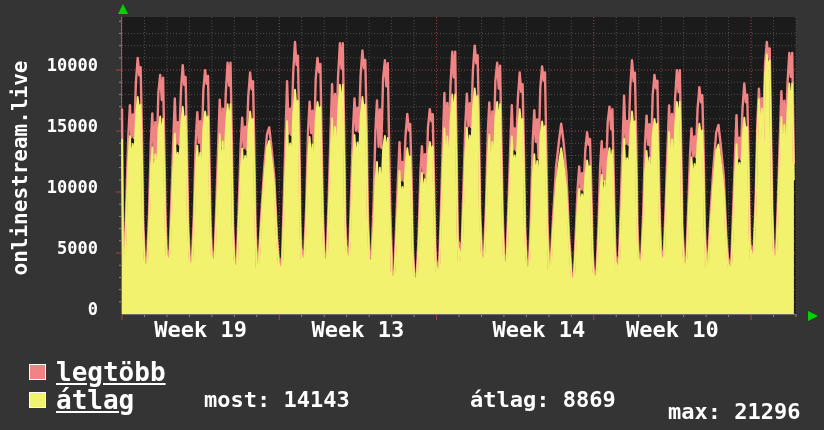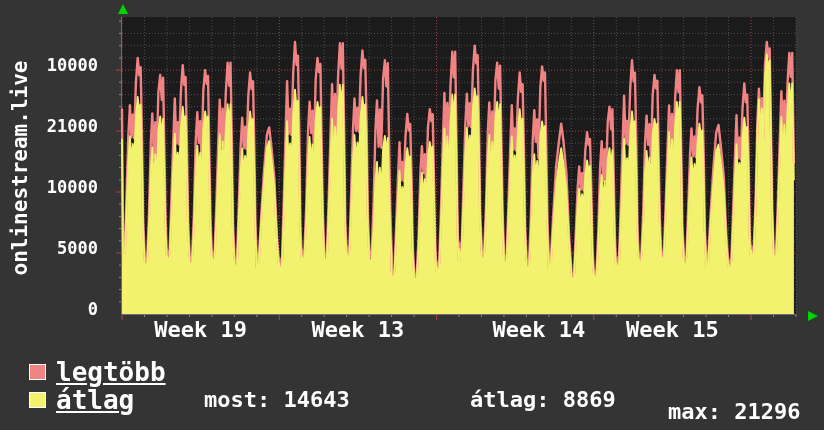--- a/index.html
+++ b/index.html
@@ -165,29 +165,29 @@
     <line x1="9.5" x2="9.5" y1="0" y2="297" class="axisln"></line>
     <polygon points="10.0,297 10.0,122.6 11.1,247.2 12.7,242.1 14.5,194.3 16.3,144.8 17.9,119.2 19.4,145.6 20.8,126.9 22.1,146.5 23.9,100.4 25.7,79.9 27.3,94.4 28.6,87.6 30.0,143.1 31.1,213.1 32.5,240.4 32.5,245.0 33.6,251.2 35.2,246.6 37.0,210.2 38.8,153.6 40.3,130.4 41.9,166.0 43.3,137.4 44.6,166.8 46.4,113.3 48.2,99.4 49.8,119.5 51.1,101.7 52.5,163.7 53.6,215.6 54.9,245.0 54.9,238.7 56.1,245.0 57.6,240.3 59.4,198.3 61.2,152.3 62.8,116.6 64.4,153.1 65.7,135.6 67.1,153.9 68.9,111.1 70.7,89.6 72.2,105.5 73.6,99.2 74.9,150.7 76.1,215.7 77.4,238.7 77.4,243.6 78.5,249.9 80.1,245.2 81.9,210.3 83.7,152.4 85.3,128.6 86.8,153.2 88.2,135.8 89.5,165.9 91.3,111.2 93.1,94.5 94.7,105.6 96.0,99.3 97.4,162.7 98.5,215.8 99.9,243.6 99.9,239.7 101.0,246.2 102.6,241.3 104.4,200.8 106.2,153.7 107.7,117.2 109.3,154.5 110.7,124.5 112.0,155.3 113.8,111.5 115.6,87.2 117.2,105.9 118.5,87.2 119.9,152.1 121.0,218.6 122.3,239.7 122.3,245.9 123.5,252.3 125.0,247.5 126.8,202.4 128.6,155.7 130.2,131.6 131.8,156.5 133.1,138.8 134.5,157.3 136.3,113.8 138.1,94.5 139.6,108.2 141.0,101.8 142.3,154.1 143.5,220.1 144.8,245.9 144.8,253.4 146.6,249.2 149.3,204.4 152.0,164.5 154.9,130.7 157.2,123.8 159.4,141.7 162.3,170.0 165.0,225.1 167.3,253.4 167.3,246.8 168.4,254.3 170.0,248.7 171.8,199.6 173.6,145.8 175.1,104.1 176.7,146.7 178.1,126.3 179.4,147.7 181.2,97.6 183.0,72.6 184.6,91.1 185.9,83.7 187.3,144.0 188.4,220.0 189.7,246.8 189.7,238.4 190.9,244.9 192.4,240.0 194.2,204.1 196.0,144.4 197.6,119.9 199.2,145.2 200.5,127.3 201.9,158.3 203.7,101.9 205.5,84.8 207.0,96.2 208.4,89.7 209.7,155.0 210.9,209.8 212.2,238.4 212.2,239.7 213.3,247.0 214.9,241.5 216.7,195.8 218.5,142.7 220.1,101.5 221.6,143.6 223.0,109.8 224.3,144.5 226.1,95.1 227.9,67.7 229.5,88.7 230.8,67.7 232.2,140.9 233.3,215.9 234.7,239.7 234.7,235.8 235.8,242.5 237.4,237.5 239.2,191.0 241.0,142.9 242.5,118.0 244.1,143.8 245.5,125.5 246.8,144.6 248.6,99.8 250.4,79.9 252.0,94.0 253.3,87.4 254.7,141.3 255.8,209.3 257.1,235.8 257.1,240.5 258.3,245.6 259.8,241.7 261.6,211.4 263.4,164.2 265.0,144.8 266.6,174.5 267.9,150.6 269.3,175.2 271.1,130.6 272.9,118.9 274.4,135.7 275.8,120.9 277.1,172.6 278.3,215.9 279.6,240.5 279.6,257.2 280.7,262.6 282.3,258.6 284.1,223.0 285.9,184.1 287.5,153.9 289.0,184.8 290.4,170.0 291.7,185.5 293.5,149.2 295.3,131.1 296.9,144.5 298.2,139.2 299.6,182.8 300.7,237.8 302.1,257.2 302.1,259.2 303.2,264.9 304.8,260.6 306.6,229.2 308.4,177.1 309.9,155.7 311.5,177.8 312.9,162.1 314.2,189.2 316.0,140.0 317.8,125.0 319.4,135.0 320.7,129.3 322.1,186.4 323.2,234.2 324.5,259.2 324.5,249.4 325.7,256.7 327.2,251.3 329.0,205.5 330.8,152.5 332.4,111.3 334.0,153.4 335.3,119.5 336.7,154.3 338.5,104.9 340.3,77.5 341.8,98.5 343.2,77.5 344.5,150.6 345.7,225.6 347.0,249.4 347.0,231.9 348.1,238.7 349.7,233.6 351.5,185.8 353.3,136.2 354.9,110.6 356.4,137.1 357.8,118.3 359.1,137.9 360.9,91.8 362.7,71.4 364.3,85.9 365.6,79.0 367.0,134.5 368.1,204.5 369.5,231.9 369.5,238.4 370.6,244.9 372.2,240.0 374.0,201.6 375.8,142.0 377.3,117.5 378.9,155.0 380.3,124.8 381.6,155.9 383.4,99.5 385.2,84.8 386.8,106.0 388.1,87.2 389.5,152.6 390.6,207.4 391.9,238.4 391.9,242.3 393.1,248.7 394.6,243.9 396.4,201.5 398.2,155.2 399.8,119.3 401.4,156.0 402.7,138.4 404.1,156.8 405.9,113.7 407.7,92.1 409.2,108.1 410.6,101.7 411.9,153.6 413.1,219.1 414.4,242.3 414.4,247.6 415.5,253.7 417.1,249.1 418.9,215.6 420.7,159.9 422.3,137.1 423.8,160.7 425.2,143.9 426.5,172.9 428.3,120.3 430.1,104.3 431.7,115.0 433.0,108.9 434.4,169.8 435.5,220.9 436.9,247.6 436.9,256.1 438.7,250.1 441.4,206.9 444.1,168.3 447.0,145.7 449.2,131.1 451.5,146.4 454.4,173.7 457.1,226.8 459.3,256.1 459.3,259.1 460.5,264.0 462.0,260.3 463.8,225.9 465.6,190.1 467.2,171.7 468.8,190.7 470.1,177.2 471.5,191.4 473.3,158.1 475.1,143.3 476.6,153.8 478.0,148.9 479.3,188.9 480.5,239.4 481.8,259.1 481.8,257.2 482.9,262.6 484.5,258.6 486.3,227.0 488.1,178.1 489.7,158.0 491.2,188.8 492.6,164.0 493.9,189.5 495.7,143.2 497.5,131.1 499.1,148.6 500.4,133.1 501.8,186.8 502.9,231.7 504.3,257.2 504.3,245.9 505.4,252.3 507.0,247.5 508.8,204.8 510.6,158.1 512.1,121.9 513.7,158.9 515.1,141.2 516.4,159.7 518.2,116.3 520.0,94.5 521.6,110.6 522.9,104.2 524.3,156.5 525.4,222.5 526.7,245.9 526.7,241.7 527.9,247.7 529.4,243.2 531.2,210.5 533.0,156.2 534.6,133.8 536.2,156.9 537.5,140.5 538.9,168.8 540.7,117.5 542.5,101.8 544.0,112.3 545.4,106.3 546.7,165.8 547.9,215.7 549.2,241.7 549.2,238.4 550.3,244.9 551.9,240.0 553.7,199.2 555.5,151.8 557.1,115.0 558.6,152.6 560.0,122.4 561.3,153.4 563.1,109.3 564.9,84.8 566.5,103.6 567.8,84.8 569.2,150.1 570.3,217.2 571.7,238.4 571.7,244.3 572.8,250.2 574.4,245.8 576.2,204.8 578.0,162.3 579.5,140.4 581.1,163.1 582.5,147.0 583.8,163.8 585.6,124.3 587.4,106.7 589.0,119.2 590.3,113.3 591.7,160.9 592.8,220.9 594.1,244.3 594.1,253.6 595.9,249.6 598.6,205.9 601.3,167.0 604.2,134.2 606.5,127.5 608.7,144.9 611.7,172.4 614.4,226.1 616.6,253.6 616.6,247.4 617.7,253.6 619.3,248.9 621.1,207.6 622.9,162.3 624.5,127.2 626.0,163.1 627.4,145.9 628.7,163.9 630.5,121.7 632.3,100.6 633.9,116.2 635.2,110.0 636.6,160.7 637.7,224.7 639.1,247.4 639.1,233.3 640.2,241.6 641.8,235.3 643.6,189.5 645.4,113.4 646.9,82.1 648.5,114.4 649.9,91.5 651.2,131.1 653.0,59.1 654.8,37.3 656.4,51.8 657.7,43.5 659.1,126.9 660.2,196.8 661.5,233.3 661.5,236.2 662.7,243.4 664.2,238.0 666.0,192.8 667.8,140.5 669.4,99.9 671.0,141.4 672.3,108.0 673.7,142.3 675.5,93.6 677.3,66.5 678.8,87.2 680.2,66.5 681.5,138.7 681.9,162.4 681.9,297" fill="#f2f26e" stroke="none"></polygon>
     <polyline points="10.0,92.4 11.1,242.8 12.7,236.6 14.5,178.9 16.3,119.2 17.9,88.3 19.4,120.2 20.8,97.5 22.1,121.2 23.9,65.6 25.7,40.9 27.3,58.4 28.6,50.1 30.0,117.1 31.1,201.6 32.5,234.6 32.5,239.3 33.6,247.0 35.2,241.2 37.0,195.9 38.8,125.5 40.3,96.5 41.9,140.9 43.3,105.2 44.6,141.9 46.4,75.3 48.2,57.9 49.8,83.0 51.1,60.8 52.5,138.0 53.6,202.7 54.9,239.3 54.9,232.5 56.1,240.4 57.6,234.5 59.4,182.5 61.2,125.6 62.8,81.5 64.4,126.6 65.7,105.1 67.1,127.6 68.9,74.7 70.7,48.2 72.2,67.8 73.6,59.9 74.9,123.7 76.1,204.1 77.4,232.5 77.4,237.8 78.5,245.6 80.1,239.8 81.9,196.5 83.7,124.8 85.3,95.3 86.8,125.8 88.2,104.2 89.5,141.5 91.3,73.7 93.1,53.1 94.7,66.8 96.0,59.0 97.4,137.6 98.5,203.4 99.9,237.8 99.9,233.6 101.0,241.6 102.6,235.6 104.4,185.7 106.2,127.7 107.7,82.7 109.3,128.7 110.7,91.7 112.0,129.7 113.8,75.7 115.6,45.7 117.2,68.7 118.5,45.7 119.9,125.7 121.0,207.6 122.3,233.6 122.3,240.4 123.5,248.3 125.0,242.4 126.8,187.3 128.6,130.2 130.2,100.7 131.8,131.2 133.1,109.6 134.5,132.2 136.3,79.1 138.1,55.5 139.6,72.2 141.0,64.3 142.3,128.3 143.5,208.9 144.8,240.4 144.8,249.9 146.6,245.4 149.3,197.2 152.0,154.2 154.9,117.8 157.2,110.4 159.4,129.7 162.3,160.1 165.0,219.5 167.3,249.9 167.3,241.1 168.4,250.2 170.0,243.4 171.8,182.4 173.6,115.8 175.1,64.1 176.7,116.9 178.1,91.7 179.4,118.1 181.2,56.0 183.0,25.0 184.6,48.0 185.9,38.8 187.3,113.5 188.4,207.7 189.7,241.1 189.7,232.1 190.9,240.2 192.4,234.1 194.2,189.4 196.0,115.1 197.6,84.6 199.2,116.1 200.5,93.8 201.9,132.4 203.7,62.2 205.5,40.9 207.0,55.1 208.4,47.0 209.7,128.3 210.9,196.5 212.2,232.1 212.2,233.7 213.3,242.5 214.9,235.9 216.7,180.7 218.5,116.7 220.1,67.1 221.6,117.8 223.0,77.0 224.3,118.9 226.1,59.3 227.9,26.2 229.5,51.6 230.8,26.2 232.2,114.5 233.3,205.0 234.7,233.7 234.7,229.2 235.8,237.5 237.4,231.3 239.2,173.0 241.0,112.6 242.5,81.4 244.1,113.7 245.5,90.8 246.8,114.7 248.6,58.5 250.4,33.5 252.0,51.2 253.3,42.9 254.7,110.6 255.8,195.9 257.1,229.2 257.1,232.2 258.3,240.3 259.8,234.3 261.6,187.0 263.4,113.7 265.0,83.5 266.6,129.7 267.9,92.5 269.3,130.7 271.1,61.4 272.9,43.3 274.4,69.4 275.8,46.3 277.1,126.7 278.3,194.1 279.6,232.2 279.6,252.8 280.7,259.4 282.3,254.5 284.1,210.5 285.9,162.5 287.5,125.2 289.0,163.3 290.4,145.0 291.7,164.1 293.5,119.3 295.3,97.0 296.9,113.5 298.2,106.9 299.6,160.8 300.7,228.8 302.1,252.8 302.1,255.0 303.2,261.9 304.8,256.7 306.6,218.6 308.4,155.3 309.9,129.3 311.5,156.2 312.9,137.1 314.2,170.1 316.0,110.3 317.8,92.1 319.4,104.2 320.7,97.3 322.1,166.6 323.2,224.7 324.5,255.0 324.5,244.1 325.7,253.0 327.2,246.3 329.0,190.7 330.8,126.1 332.4,76.0 334.0,127.2 335.3,86.0 336.7,128.3 338.5,68.2 340.3,34.8 341.8,60.4 343.2,34.8 344.5,123.8 345.7,215.2 347.0,244.1 347.0,225.2 348.1,233.5 349.7,227.3 351.5,168.7 353.3,108.1 354.9,76.7 356.4,109.2 357.8,86.2 359.1,110.2 360.9,53.8 362.7,28.7 364.3,46.4 365.6,38.1 367.0,106.0 368.1,191.7 369.5,225.2 369.5,232.4 370.6,240.3 372.2,234.4 374.0,187.7 375.8,115.2 377.3,85.5 378.9,131.1 380.3,94.4 381.6,132.1 383.4,63.6 385.2,45.7 386.8,71.6 388.1,48.7 389.5,128.1 390.6,194.7 391.9,232.4 391.9,236.7 393.1,244.4 394.6,238.6 396.4,187.5 398.2,131.6 399.8,88.3 401.4,132.6 402.7,111.4 404.1,133.6 405.9,81.5 407.7,55.5 409.2,74.8 410.6,67.1 411.9,129.7 413.1,208.7 414.4,236.7 414.4,241.3 415.5,249.4 417.1,243.3 418.9,198.4 420.7,123.9 422.3,93.3 423.8,124.9 425.2,102.5 426.5,141.3 428.3,70.8 430.1,49.4 431.7,63.7 433.0,55.5 434.4,137.2 435.5,205.6 436.9,241.3 436.9,252.2 438.7,245.2 441.4,194.9 444.1,150.0 447.0,123.7 449.2,106.7 451.5,124.5 454.4,156.2 457.1,218.1 459.3,252.2 459.3,255.1 460.5,261.1 462.0,256.6 463.8,215.0 465.6,171.8 467.2,149.5 468.8,172.6 470.1,156.2 471.5,173.3 473.3,133.1 475.1,115.3 476.6,127.9 478.0,122.0 479.3,170.3 480.5,231.3 481.8,255.1 481.8,252.4 482.9,259.3 484.5,254.1 486.3,213.4 488.1,150.2 489.7,124.3 491.2,164.1 492.6,132.1 493.9,164.9 495.7,105.2 497.5,89.6 499.1,112.2 500.4,92.2 501.8,161.5 502.9,219.5 504.3,252.4 504.3,239.7 505.4,248.0 507.0,241.8 508.8,186.4 510.6,125.8 512.1,78.8 513.7,126.9 515.1,103.9 516.4,127.9 518.2,71.5 520.0,43.3 521.6,64.2 522.9,55.8 524.3,123.7 525.4,209.4 526.7,239.7 526.7,235.6 527.9,243.2 529.4,237.5 531.2,195.9 533.0,126.9 534.6,98.6 536.2,127.9 537.5,107.1 538.9,143.0 540.7,77.8 542.5,57.9 544.0,71.2 545.4,63.6 546.7,139.2 547.9,202.5 549.2,235.6 549.2,232.8 550.3,240.5 551.9,234.7 553.7,186.9 555.5,131.5 557.1,88.4 558.6,132.4 560.0,97.0 561.3,133.4 563.1,81.7 564.9,53.1 566.5,75.1 567.8,53.1 569.2,129.6 570.3,208.0 571.7,232.8 571.7,238.8 572.8,246.0 574.4,240.6 576.2,190.4 578.0,138.3 579.5,111.4 581.1,139.2 582.5,119.5 583.8,140.1 585.6,91.7 587.4,70.1 589.0,85.4 590.3,78.2 591.7,136.5 592.8,210.1 594.1,238.8 594.1,249.7 595.9,245.2 598.6,196.2 601.3,152.4 604.2,115.5 606.5,107.9 608.7,127.6 611.7,158.5 614.4,218.8 616.6,249.7 616.6,242.3 617.7,249.8 619.3,244.2 621.1,194.6 622.9,140.4 624.5,98.3 626.0,141.3 627.4,120.7 628.7,142.2 630.5,91.7 632.3,66.5 633.9,85.2 635.2,77.7 636.6,138.5 637.7,215.2 639.1,242.3 639.1,228.7 640.2,237.3 641.8,230.8 643.6,183.2 645.4,104.1 646.9,71.6 648.5,105.2 649.9,81.3 651.2,122.5 653.0,47.8 654.8,25.0 656.4,40.2 657.7,31.5 659.1,118.2 660.2,190.8 661.5,228.7 661.5,230.6 662.7,238.9 664.2,232.6 666.0,180.9 667.8,120.9 669.4,74.3 671.0,121.9 672.3,83.6 673.7,122.9 675.5,67.0 677.3,36.0 678.8,59.8 680.2,36.0 681.5,118.8 681.9,145.9" fill="none" stroke="#f08383" stroke-width="2.4" stroke-linejoin="round" stroke-linecap="round"></polyline>
     <polyline points="10.0,122.6 11.1,247.2 12.7,242.1 14.5,194.3 16.3,144.8 17.9,119.2 19.4,145.6 20.8,126.9 22.1,146.5 23.9,100.4 25.7,79.9 27.3,94.4 28.6,87.6 30.0,143.1 31.1,213.1 32.5,240.4 32.5,245.0 33.6,251.2 35.2,246.6 37.0,210.2 38.8,153.6 40.3,130.4 41.9,166.0 43.3,137.4 44.6,166.8 46.4,113.3 48.2,99.4 49.8,119.5 51.1,101.7 52.5,163.7 53.6,215.6 54.9,245.0 54.9,238.7 56.1,245.0 57.6,240.3 59.4,198.3 61.2,152.3 62.8,116.6 64.4,153.1 65.7,135.6 67.1,153.9 68.9,111.1 70.7,89.6 72.2,105.5 73.6,99.2 74.9,150.7 76.1,215.7 77.4,238.7 77.4,243.6 78.5,249.9 80.1,245.2 81.9,210.3 83.7,152.4 85.3,128.6 86.8,153.2 88.2,135.8 89.5,165.9 91.3,111.2 93.1,94.5 94.7,105.6 96.0,99.3 97.4,162.7 98.5,215.8 99.9,243.6 99.9,239.7 101.0,246.2 102.6,241.3 104.4,200.8 106.2,153.7 107.7,117.2 109.3,154.5 110.7,124.5 112.0,155.3 113.8,111.5 115.6,87.2 117.2,105.9 118.5,87.2 119.9,152.1 121.0,218.6 122.3,239.7 122.3,245.9 123.5,252.3 125.0,247.5 126.8,202.4 128.6,155.7 130.2,131.6 131.8,156.5 133.1,138.8 134.5,157.3 136.3,113.8 138.1,94.5 139.6,108.2 141.0,101.8 142.3,154.1 143.5,220.1 144.8,245.9 144.8,253.4 146.6,249.2 149.3,204.4 152.0,164.5 154.9,130.7 157.2,123.8 159.4,141.7 162.3,170.0 165.0,225.1 167.3,253.4 167.3,246.8 168.4,254.3 170.0,248.7 171.8,199.6 173.6,145.8 175.1,104.1 176.7,146.7 178.1,126.3 179.4,147.7 181.2,97.6 183.0,72.6 184.6,91.1 185.9,83.7 187.3,144.0 188.4,220.0 189.7,246.8 189.7,238.4 190.9,244.9 192.4,240.0 194.2,204.1 196.0,144.4 197.6,119.9 199.2,145.2 200.5,127.3 201.9,158.3 203.7,101.9 205.5,84.8 207.0,96.2 208.4,89.7 209.7,155.0 210.9,209.8 212.2,238.4 212.2,239.7 213.3,247.0 214.9,241.5 216.7,195.8 218.5,142.7 220.1,101.5 221.6,143.6 223.0,109.8 224.3,144.5 226.1,95.1 227.9,67.7 229.5,88.7 230.8,67.7 232.2,140.9 233.3,215.9 234.7,239.7 234.7,235.8 235.8,242.5 237.4,237.5 239.2,191.0 241.0,142.9 242.5,118.0 244.1,143.8 245.5,125.5 246.8,144.6 248.6,99.8 250.4,79.9 252.0,94.0 253.3,87.4 254.7,141.3 255.8,209.3 257.1,235.8 257.1,240.5 258.3,245.6 259.8,241.7 261.6,211.4 263.4,164.2 265.0,144.8 266.6,174.5 267.9,150.6 269.3,175.2 271.1,130.6 272.9,118.9 274.4,135.7 275.8,120.9 277.1,172.6 278.3,215.9 279.6,240.5 279.6,257.2 280.7,262.6 282.3,258.6 284.1,223.0 285.9,184.1 287.5,153.9 289.0,184.8 290.4,170.0 291.7,185.5 293.5,149.2 295.3,131.1 296.9,144.5 298.2,139.2 299.6,182.8 300.7,237.8 302.1,257.2 302.1,259.2 303.2,264.9 304.8,260.6 306.6,229.2 308.4,177.1 309.9,155.7 311.5,177.8 312.9,162.1 314.2,189.2 316.0,140.0 317.8,125.0 319.4,135.0 320.7,129.3 322.1,186.4 323.2,234.2 324.5,259.2 324.5,249.4 325.7,256.7 327.2,251.3 329.0,205.5 330.8,152.5 332.4,111.3 334.0,153.4 335.3,119.5 336.7,154.3 338.5,104.9 340.3,77.5 341.8,98.5 343.2,77.5 344.5,150.6 345.7,225.6 347.0,249.4 347.0,231.9 348.1,238.7 349.7,233.6 351.5,185.8 353.3,136.2 354.9,110.6 356.4,137.1 357.8,118.3 359.1,137.9 360.9,91.8 362.7,71.4 364.3,85.9 365.6,79.0 367.0,134.5 368.1,204.5 369.5,231.9 369.5,238.4 370.6,244.9 372.2,240.0 374.0,201.6 375.8,142.0 377.3,117.5 378.9,155.0 380.3,124.8 381.6,155.9 383.4,99.5 385.2,84.8 386.8,106.0 388.1,87.2 389.5,152.6 390.6,207.4 391.9,238.4 391.9,242.3 393.1,248.7 394.6,243.9 396.4,201.5 398.2,155.2 399.8,119.3 401.4,156.0 402.7,138.4 404.1,156.8 405.9,113.7 407.7,92.1 409.2,108.1 410.6,101.7 411.9,153.6 413.1,219.1 414.4,242.3 414.4,247.6 415.5,253.7 417.1,249.1 418.9,215.6 420.7,159.9 422.3,137.1 423.8,160.7 425.2,143.9 426.5,172.9 428.3,120.3 430.1,104.3 431.7,115.0 433.0,108.9 434.4,169.8 435.5,220.9 436.9,247.6 436.9,256.1 438.7,250.1 441.4,206.9 444.1,168.3 447.0,145.7 449.2,131.1 451.5,146.4 454.4,173.7 457.1,226.8 459.3,256.1 459.3,259.1 460.5,264.0 462.0,260.3 463.8,225.9 465.6,190.1 467.2,171.7 468.8,190.7 470.1,177.2 471.5,191.4 473.3,158.1 475.1,143.3 476.6,153.8 478.0,148.9 479.3,188.9 480.5,239.4 481.8,259.1 481.8,257.2 482.9,262.6 484.5,258.6 486.3,227.0 488.1,178.1 489.7,158.0 491.2,188.8 492.6,164.0 493.9,189.5 495.7,143.2 497.5,131.1 499.1,148.6 500.4,133.1 501.8,186.8 502.9,231.7 504.3,257.2 504.3,245.9 505.4,252.3 507.0,247.5 508.8,204.8 510.6,158.1 512.1,121.9 513.7,158.9 515.1,141.2 516.4,159.7 518.2,116.3 520.0,94.5 521.6,110.6 522.9,104.2 524.3,156.5 525.4,222.5 526.7,245.9 526.7,241.7 527.9,247.7 529.4,243.2 531.2,210.5 533.0,156.2 534.6,133.8 536.2,156.9 537.5,140.5 538.9,168.8 540.7,117.5 542.5,101.8 544.0,112.3 545.4,106.3 546.7,165.8 547.9,215.7 549.2,241.7 549.2,238.4 550.3,244.9 551.9,240.0 553.7,199.2 555.5,151.8 557.1,115.0 558.6,152.6 560.0,122.4 561.3,153.4 563.1,109.3 564.9,84.8 566.5,103.6 567.8,84.8 569.2,150.1 570.3,217.2 571.7,238.4 571.7,244.3 572.8,250.2 574.4,245.8 576.2,204.8 578.0,162.3 579.5,140.4 581.1,163.1 582.5,147.0 583.8,163.8 585.6,124.3 587.4,106.7 589.0,119.2 590.3,113.3 591.7,160.9 592.8,220.9 594.1,244.3 594.1,253.6 595.9,249.6 598.6,205.9 601.3,167.0 604.2,134.2 606.5,127.5 608.7,144.9 611.7,172.4 614.4,226.1 616.6,253.6 616.6,247.4 617.7,253.6 619.3,248.9 621.1,207.6 622.9,162.3 624.5,127.2 626.0,163.1 627.4,145.9 628.7,163.9 630.5,121.7 632.3,100.6 633.9,116.2 635.2,110.0 636.6,160.7 637.7,224.7 639.1,247.4 639.1,233.3 640.2,241.6 641.8,235.3 643.6,189.5 645.4,113.4 646.9,82.1 648.5,114.4 649.9,91.5 651.2,131.1 653.0,59.1 654.8,37.3 656.4,51.8 657.7,43.5 659.1,126.9 660.2,196.8 661.5,233.3 661.5,236.2 662.7,243.4 664.2,238.0 666.0,192.8 667.8,140.5 669.4,99.9 671.0,141.4 672.3,108.0 673.7,142.3 675.5,93.6 677.3,66.5 678.8,87.2 680.2,66.5 681.5,138.7 681.9,162.4" fill="none" stroke="#f2f26e" stroke-width="1.8" stroke-linejoin="round" stroke-linecap="round"></polyline>
   </svg>
 
 <div id="axis-labels">
     <div class="ylab" style="top: 301px;">0</div>
     <div class="ylab" style="top: 240.014px;">5000</div>
     <div class="ylab" style="top: 179.029px;">10000</div>
-    <div class="ylab" style="top: 118.043px;">21000</div>
+    <div class="ylab" style="top: 118.043px;">15000</div>
     <div class="ylab" style="top: 57.0575px;">10000</div>
     <div class="xlab" style="left: 130.633px;">Week 19</div>
     <div class="xlab" style="left: 287.9px;">Week 13</div>
     <div class="xlab" style="left: 445.167px; text-align: right;">Week 14</div>
-    <div class="xlab" style="left: 602.433px;">Week 15</div>
+    <div class="xlab" style="left: 602.433px;">Week 10</div>
   </div>
 
 <div id="swatch-legtobb" class="sw" style="background: rgb(240, 131, 131);"></div>
 <div id="legend-label-legtobb" class="leglab">legtöbb</div>
 
 <div id="swatch-atlag" class="sw" style="background: rgb(242, 242, 110);"></div>
 <div id="legend-label-atlag" class="leglab">átlag</div>
 
-<div id="stat-most" class="stat">most: 14643</div>
+<div id="stat-most" class="stat">most: 14143</div>
 <div id="stat-atlag" class="stat">átlag: 8869</div>
 <div id="stat-max" class="stat">max: 21296</div>
 
 </body></html>

